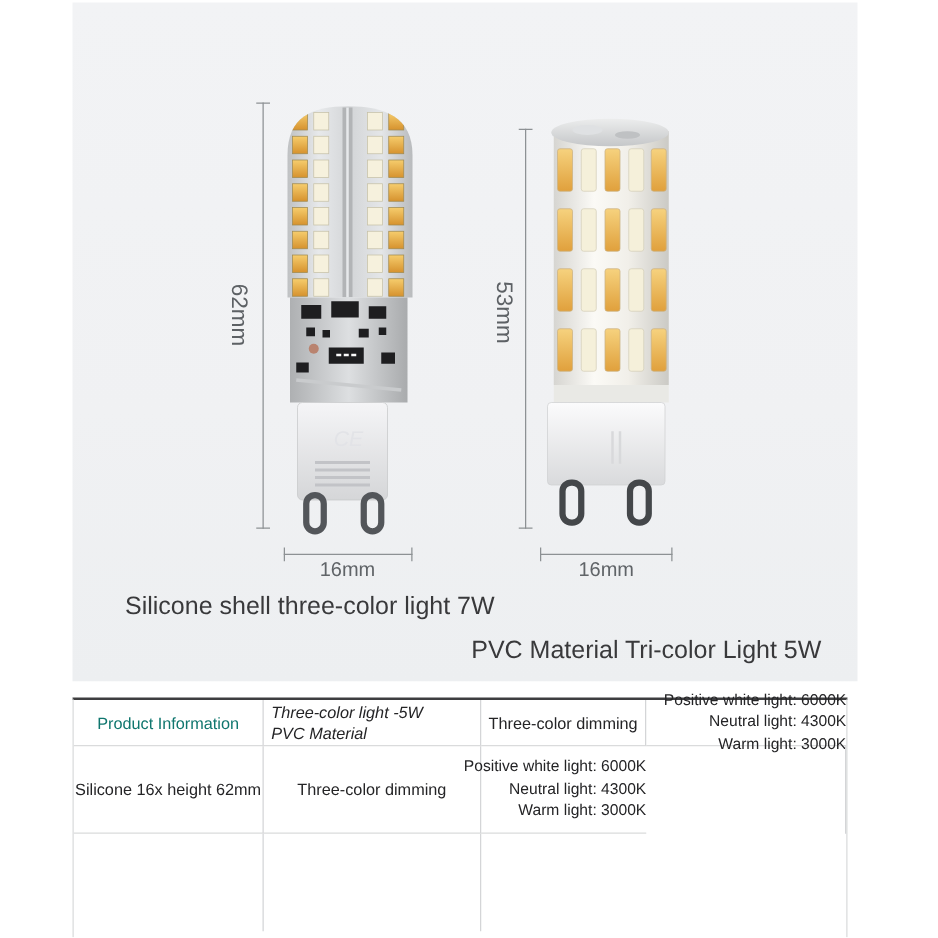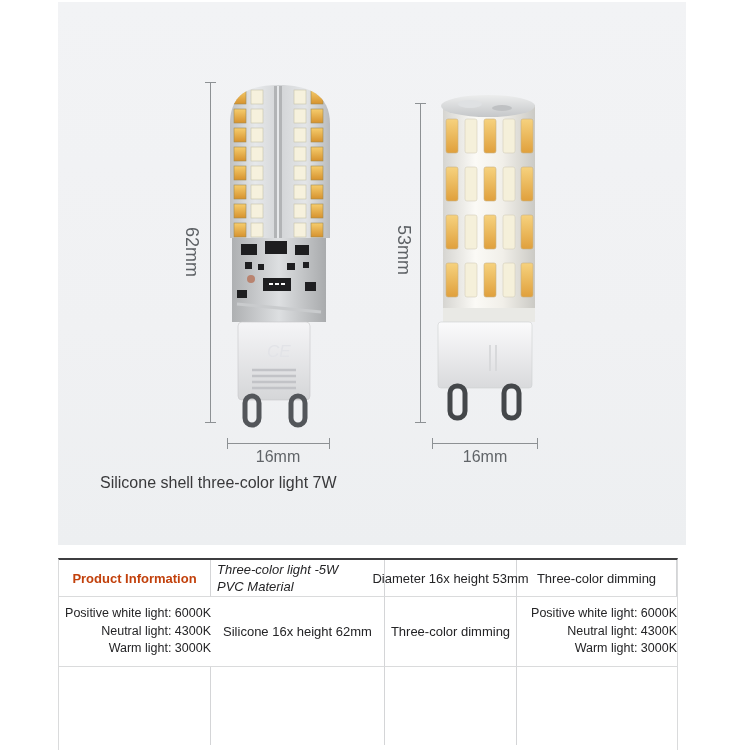--- a/index.html
+++ b/index.html
@@ -16,32 +16,32 @@
   .dim-v::before{top:0;} .dim-v::after{bottom:0;}
   .dim-h{position:absolute;height:11px;
          background:linear-gradient(#8d9194,#8d9194) center/100% 1px no-repeat;}
   .dim-h::before,.dim-h::after{content:"";position:absolute;top:0;width:1px;height:11px;background:#8d9194;}
   .dim-h::before{left:0;} .dim-h::after{right:0;}
 
   .dim-label-v{position:absolute;font-size:18px;color:#5d6165;white-space:nowrap;
                transform:translate(-50%,-50%) rotate(90deg);}
   .dim-label-h{position:absolute;font-size:16px;color:#606468;white-space:nowrap;
                transform:translateX(-50%);}
-  .caption{position:absolute;font-size:16px;color:#39393b;white-space:nowrap;}
+  .caption{position:absolute;font-size:20px;color:#39393b;white-space:nowrap;}
 
   
   .spec-table{position:absolute;left:58px;top:558px;width:620px;height:192px;background:#fff;
               border-top:2px solid #3e3e40;border-left:1px solid #dadbdc;border-right:1px solid #dadbdc;
               display:grid;grid-template-columns:152px 174px 132px 160px;
               grid-template-rows:37px 70px 78px 5px;box-sizing:border-box;}
   .cell{border-right:1px solid #d4d5d7;border-bottom:1px solid #dadbdc;box-sizing:border-box;
         font-size:13px;color:#242426;display:flex;flex-direction:column;justify-content:center;}
   .cell.lastcol{border-right:none;}
   .cell.stub{border-bottom:none;}
-  .cell.hdr{align-items:center;font-weight:bold;font-size:13px;color:#c2410c;}
+  .cell.hdr{align-items:center;font-weight:normal;font-size:13px;color:#0f766e;}
   .cell.c-product{align-items:flex-start;padding-left:6px;line-height:17px;font-style:italic;}
   .cell.c-center{align-items:center;white-space:nowrap;}
   .cell.c-temp{align-items:flex-end;padding-left:5px;line-height:17.5px;font-size:12.5px;white-space:nowrap;}
 </style>
 </head>
 <body>
 
 <div class="page">
 
   <div class="panel">
@@ -226,31 +226,29 @@
     <div class="dim-v" style="left:356.5px;top:101px;height:320px"></div>
     <div class="dim-label-v" style="left:345px;top:248px">53mm</div>
 
     <div class="dim-h" style="left:169px;top:436px;width:103px"></div>
     <div class="dim-label-h" style="left:220px;top:446px">16mm</div>
 
     <div class="dim-h" style="left:374px;top:436px;width:106px"></div>
     <div class="dim-label-h" style="left:427px;top:446px">16mm</div>
 
     <div class="caption" style="left:42px;top:472px">Silicone shell three-color light 7W</div>
+    <div class="caption" style="left:319px;top:507px">PVC Material Tri-color Light 5W</div>
   </div>
 
   <div class="spec-table">
     <div class="cell hdr">Product Information</div>
 
     <div class="cell c-product">
       <div>Three-color light -5W</div>
       <div>PVC Material</div>
-    </div>
-    <div class="cell c-center">
-      <div>Diameter 16x height 53mm</div>
     </div>
     <div class="cell c-center">
       <div>Three-color dimming</div>
     </div>
     <div class="cell c-temp lastcol">
       <div>Positive white light: 6000K</div>
       <div>Neutral light: 4300K</div>
       <div>Warm light: 3000K</div>
     </div>
 

